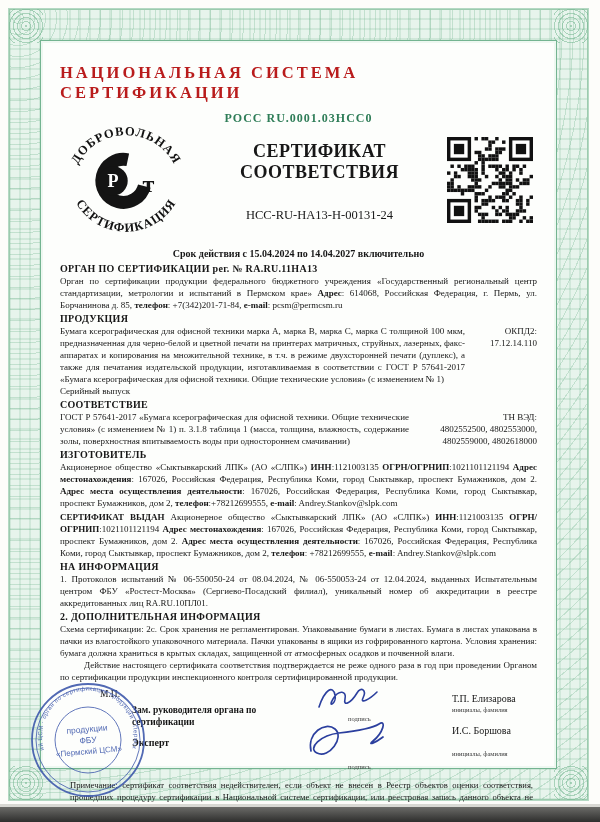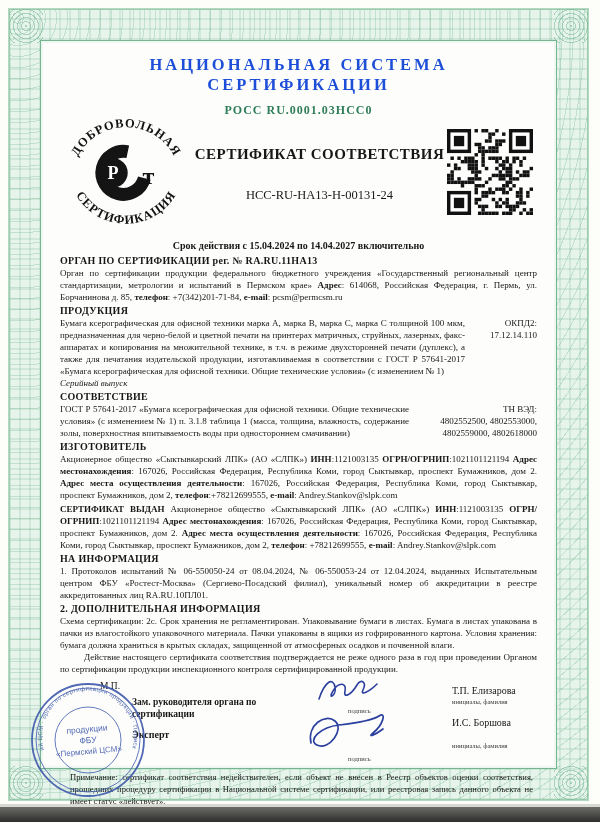--- a/index.html
+++ b/index.html
@@ -16,39 +16,39 @@
     border:1px solid #b4d9c3;
     box-shadow: inset 0 0 0 1px #9ccbae;}
   .rosette{position:absolute;width:34px;height:34px;
     background:repeating-radial-gradient(circle, rgba(116,182,144,.55) 0 1px, transparent 1px 4px);}
   .rosette.tl{left:0;top:0}.rosette.tr{right:0;top:0}
   .rosette.bl{left:0;bottom:0}.rosette.br{right:0;bottom:0}
   
   .panel{position:absolute;left:40px;top:40px;right:43px;bottom:53px;background:#fdfefc;
     border:1px solid #74b491;box-shadow:0 0 0 2px #eef8f1 inset;padding:14px 19px 6px 19px;box-sizing:border-box;}
   
-  .sys-title{text-align:center;font-weight:bold;font-size:16.5px;letter-spacing:3px;color:#1d4ed8;margin-top:0;}
+  .sys-title{text-align:left;font-weight:bold;font-size:16.5px;letter-spacing:3px;color:#b91c1c;margin-top:8px;}
   .sys-number{text-align:center;font-size:12px;letter-spacing:1px;color:#2f7d58;margin-top:8px;font-weight:bold;}
   .top-row{display:flex;align-items:center;margin-top:4px;height:104px;}
   .logo-box{width:132px;flex:0 0 132px;}
   .titles{flex:1;text-align:center;}
-  .cert-title{font-size:15px;letter-spacing:.5px;font-weight:bold;}
+  .cert-title{font-size:18px;letter-spacing:.5px;font-weight:bold;}
   .cert-number{font-size:12.5px;margin-top:25px;}
   .qr-box{width:90px;flex:0 0 90px;}
   .validity{text-align:center;font-size:10px;font-weight:bold;margin-top:14px;margin-bottom:4px;}
   
   .sec{margin-top:2px;}
   .sec h3{margin:1px 0 1px 0;font-size:10px;letter-spacing:.3px;}
   .body{font-size:9px;line-height:12px;text-align:justify;}
   .row{display:flex;}
   .row .main{flex:1;}
   .side{text-align:right;font-size:9px;line-height:12px;padding-left:8px;}
   .side.narrow{width:64px;flex:0 0 64px;}
   .side.wide{width:120px;flex:0 0 120px;}
-  .plain{font-size:9px;line-height:12px;font-style:italic;}
+  .plain{font-size:9px;line-height:12px;}
   .indent{text-indent:24px;}
   
   .sig-area{position:relative;height:88px;margin-top:6px;}
   .mp{position:absolute;left:40px;top:0;font-size:9.5px;font-weight:normal;text-align:center;}
   .role1{position:absolute;left:72px;top:15px;width:160px;font-size:9.5px;font-weight:bold;line-height:12px;}
   .role2{position:absolute;left:72px;top:48px;font-size:10px;font-weight:bold;}
   .sig1{position:absolute;left:255px;top:-6px;}
   .sig2{position:absolute;left:245px;top:28px;}
   .cap{position:absolute;font-size:6.5px;color:#3c3c3c;}
   .cap.c1{left:288px;top:26px;}

